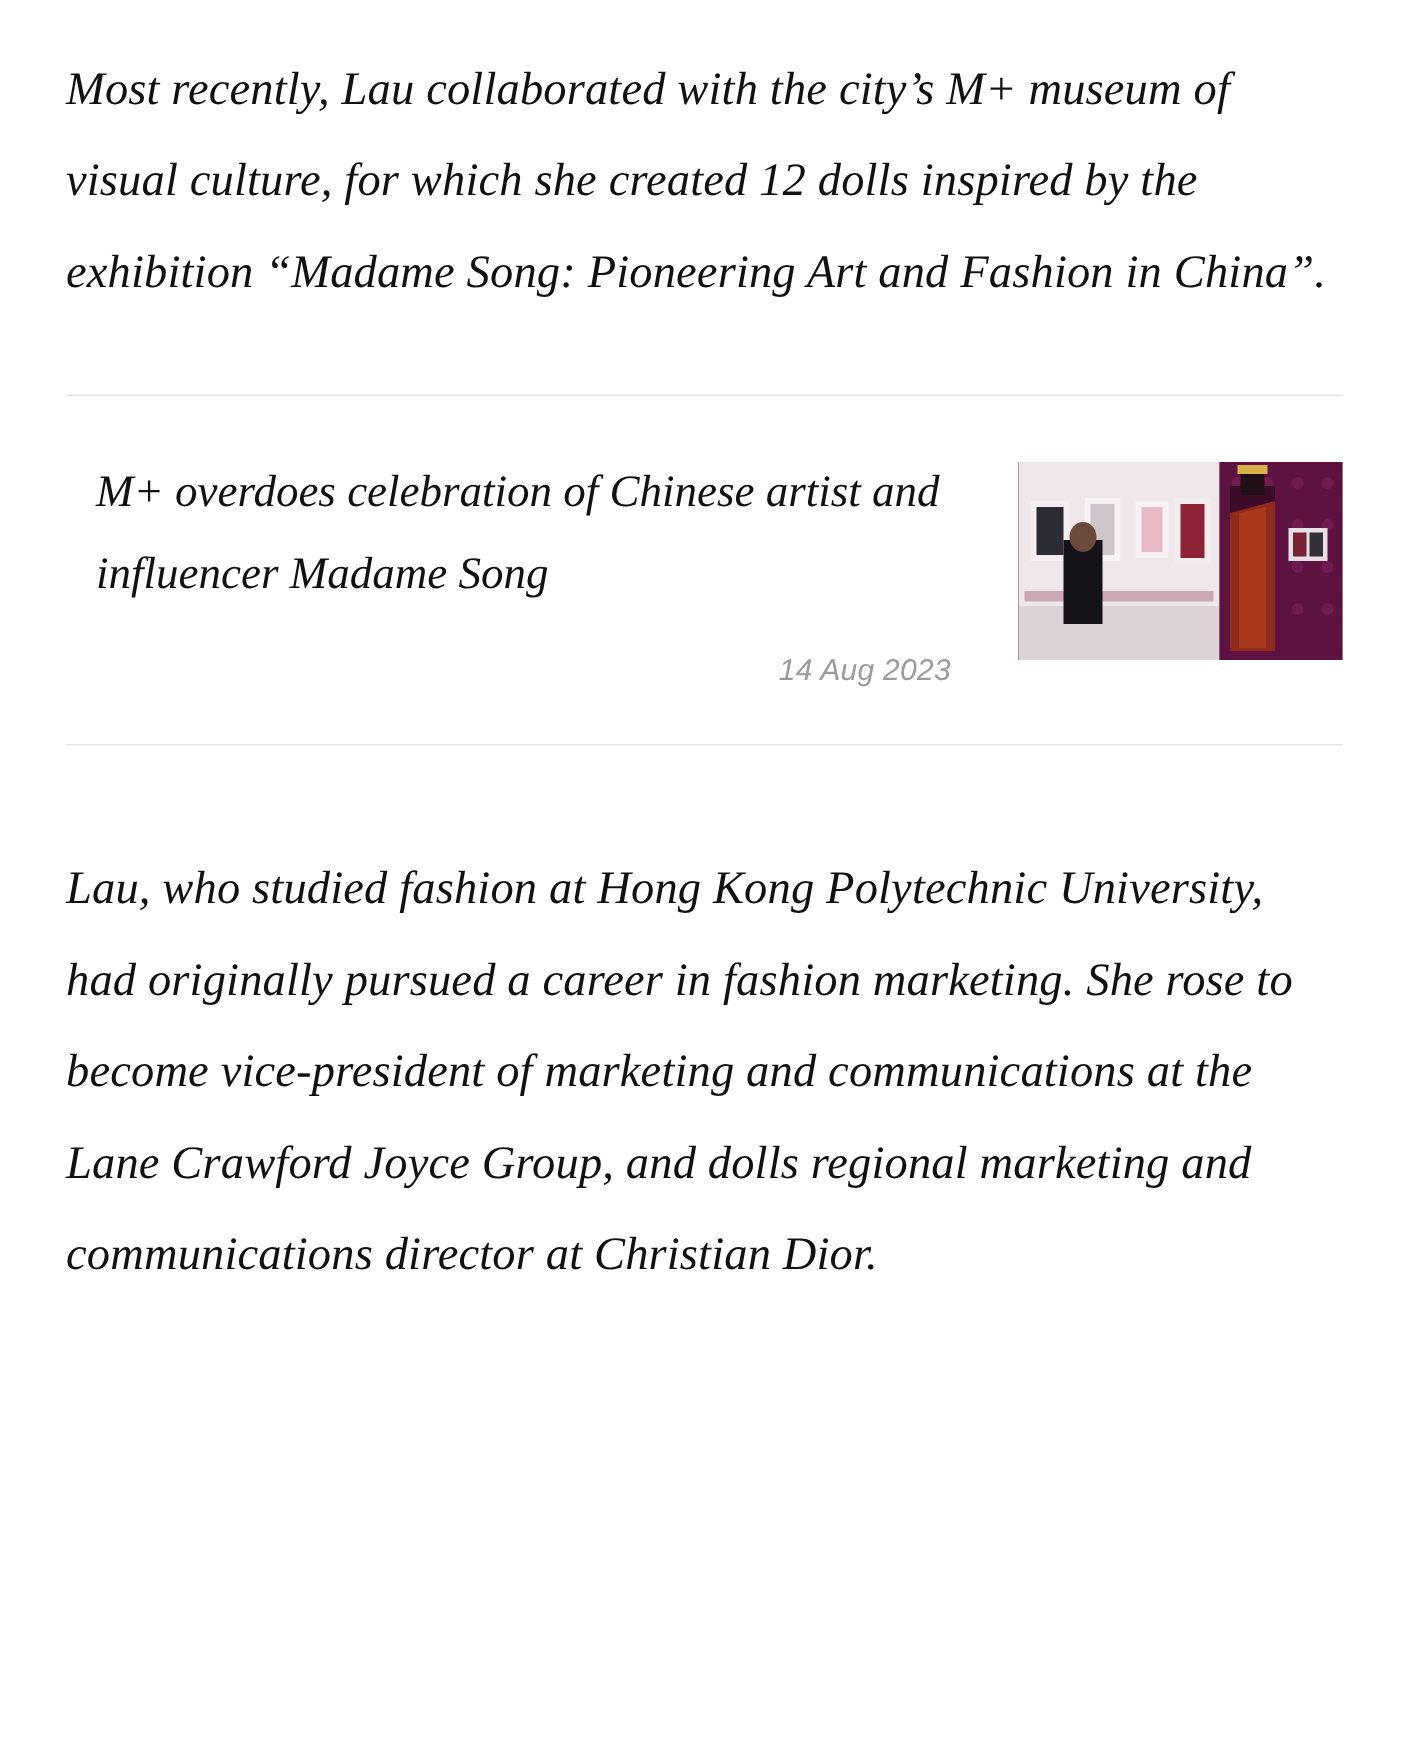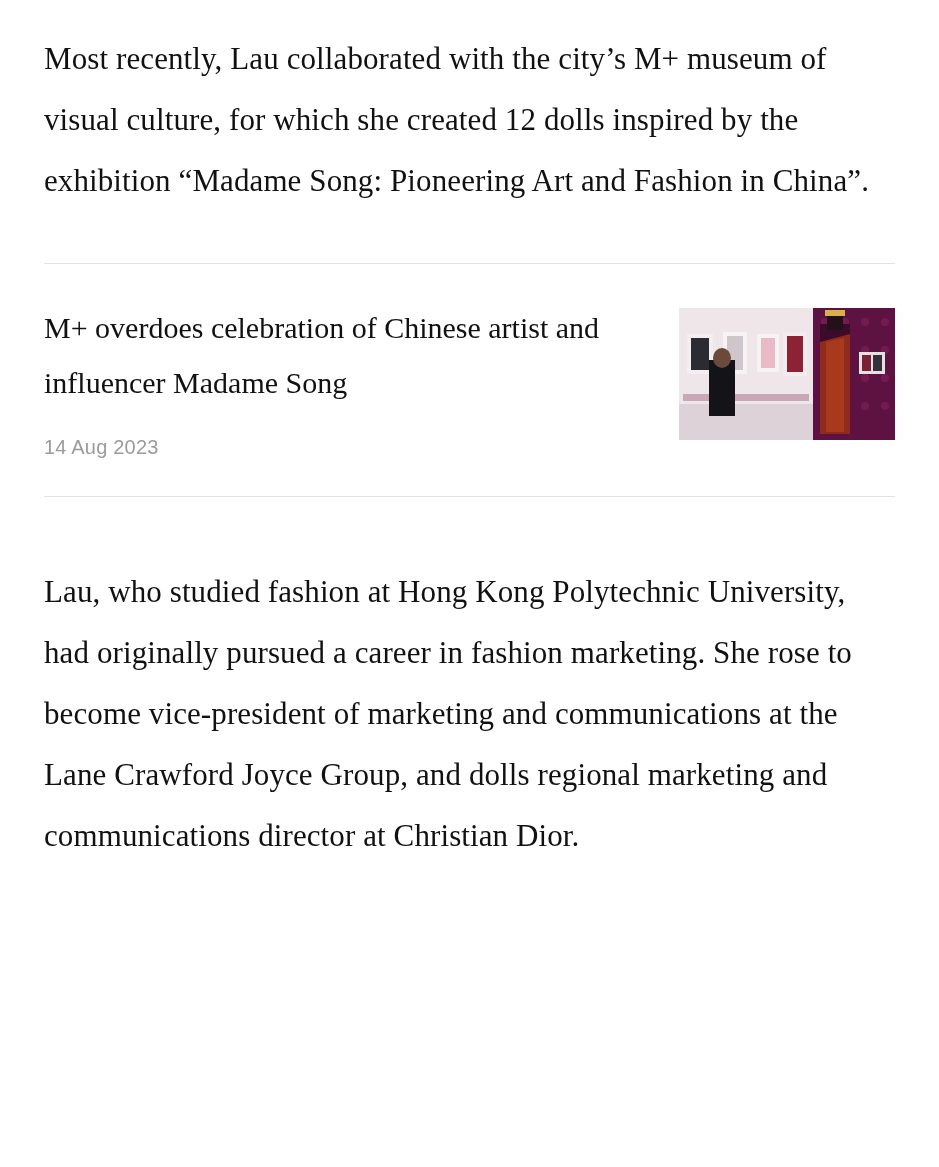--- a/index.html
+++ b/index.html
@@ -14,20 +14,21 @@
     color: #111111;
     overflow: hidden;
   }
   .page {
     position: relative;
     width: 939px;
     height: 1167px;
     background: #ffffff;
     box-sizing: border-box;
     padding: 0 44px 0 44px;
+    font-style: italic;
   }
   .article-paragraph {
     font-family: "Liberation Serif", serif;
     font-size: 31px;
     line-height: 61px;
     color: #111111;
     letter-spacing: 0.1px;
     margin: 0;
   }
   .para-top {
@@ -43,40 +44,42 @@
     height: 52px;
   }
   .related-gap-bottom {
     height: 36px;
   }
   .related {
     display: flex;
     align-items: flex-start;
     justify-content: space-between;
     gap: 20px;
+    margin-left: 20px;
   }
   .related-text {
     flex: 0 1 auto;
     max-width: 570px;
   }
   .related-headline {
     font-family: "Liberation Serif", serif;
     font-size: 30px;
     line-height: 55px;
     color: #111111;
     margin: 0;
     font-weight: 400;
   }
   .related-date {
     font-family: "Liberation Sans", sans-serif;
     font-size: 20px;
     line-height: 26px;
     color: #9b9b9b;
     margin-top: 24px;
     letter-spacing: 0.2px;
+    text-align: right;
   }
   .related-thumb {
     width: 216px;
     height: 132px;
     flex: 0 0 216px;
     margin-top: 8px;
     overflow: hidden;
     position: relative;
     background: #2a1020;
   }

